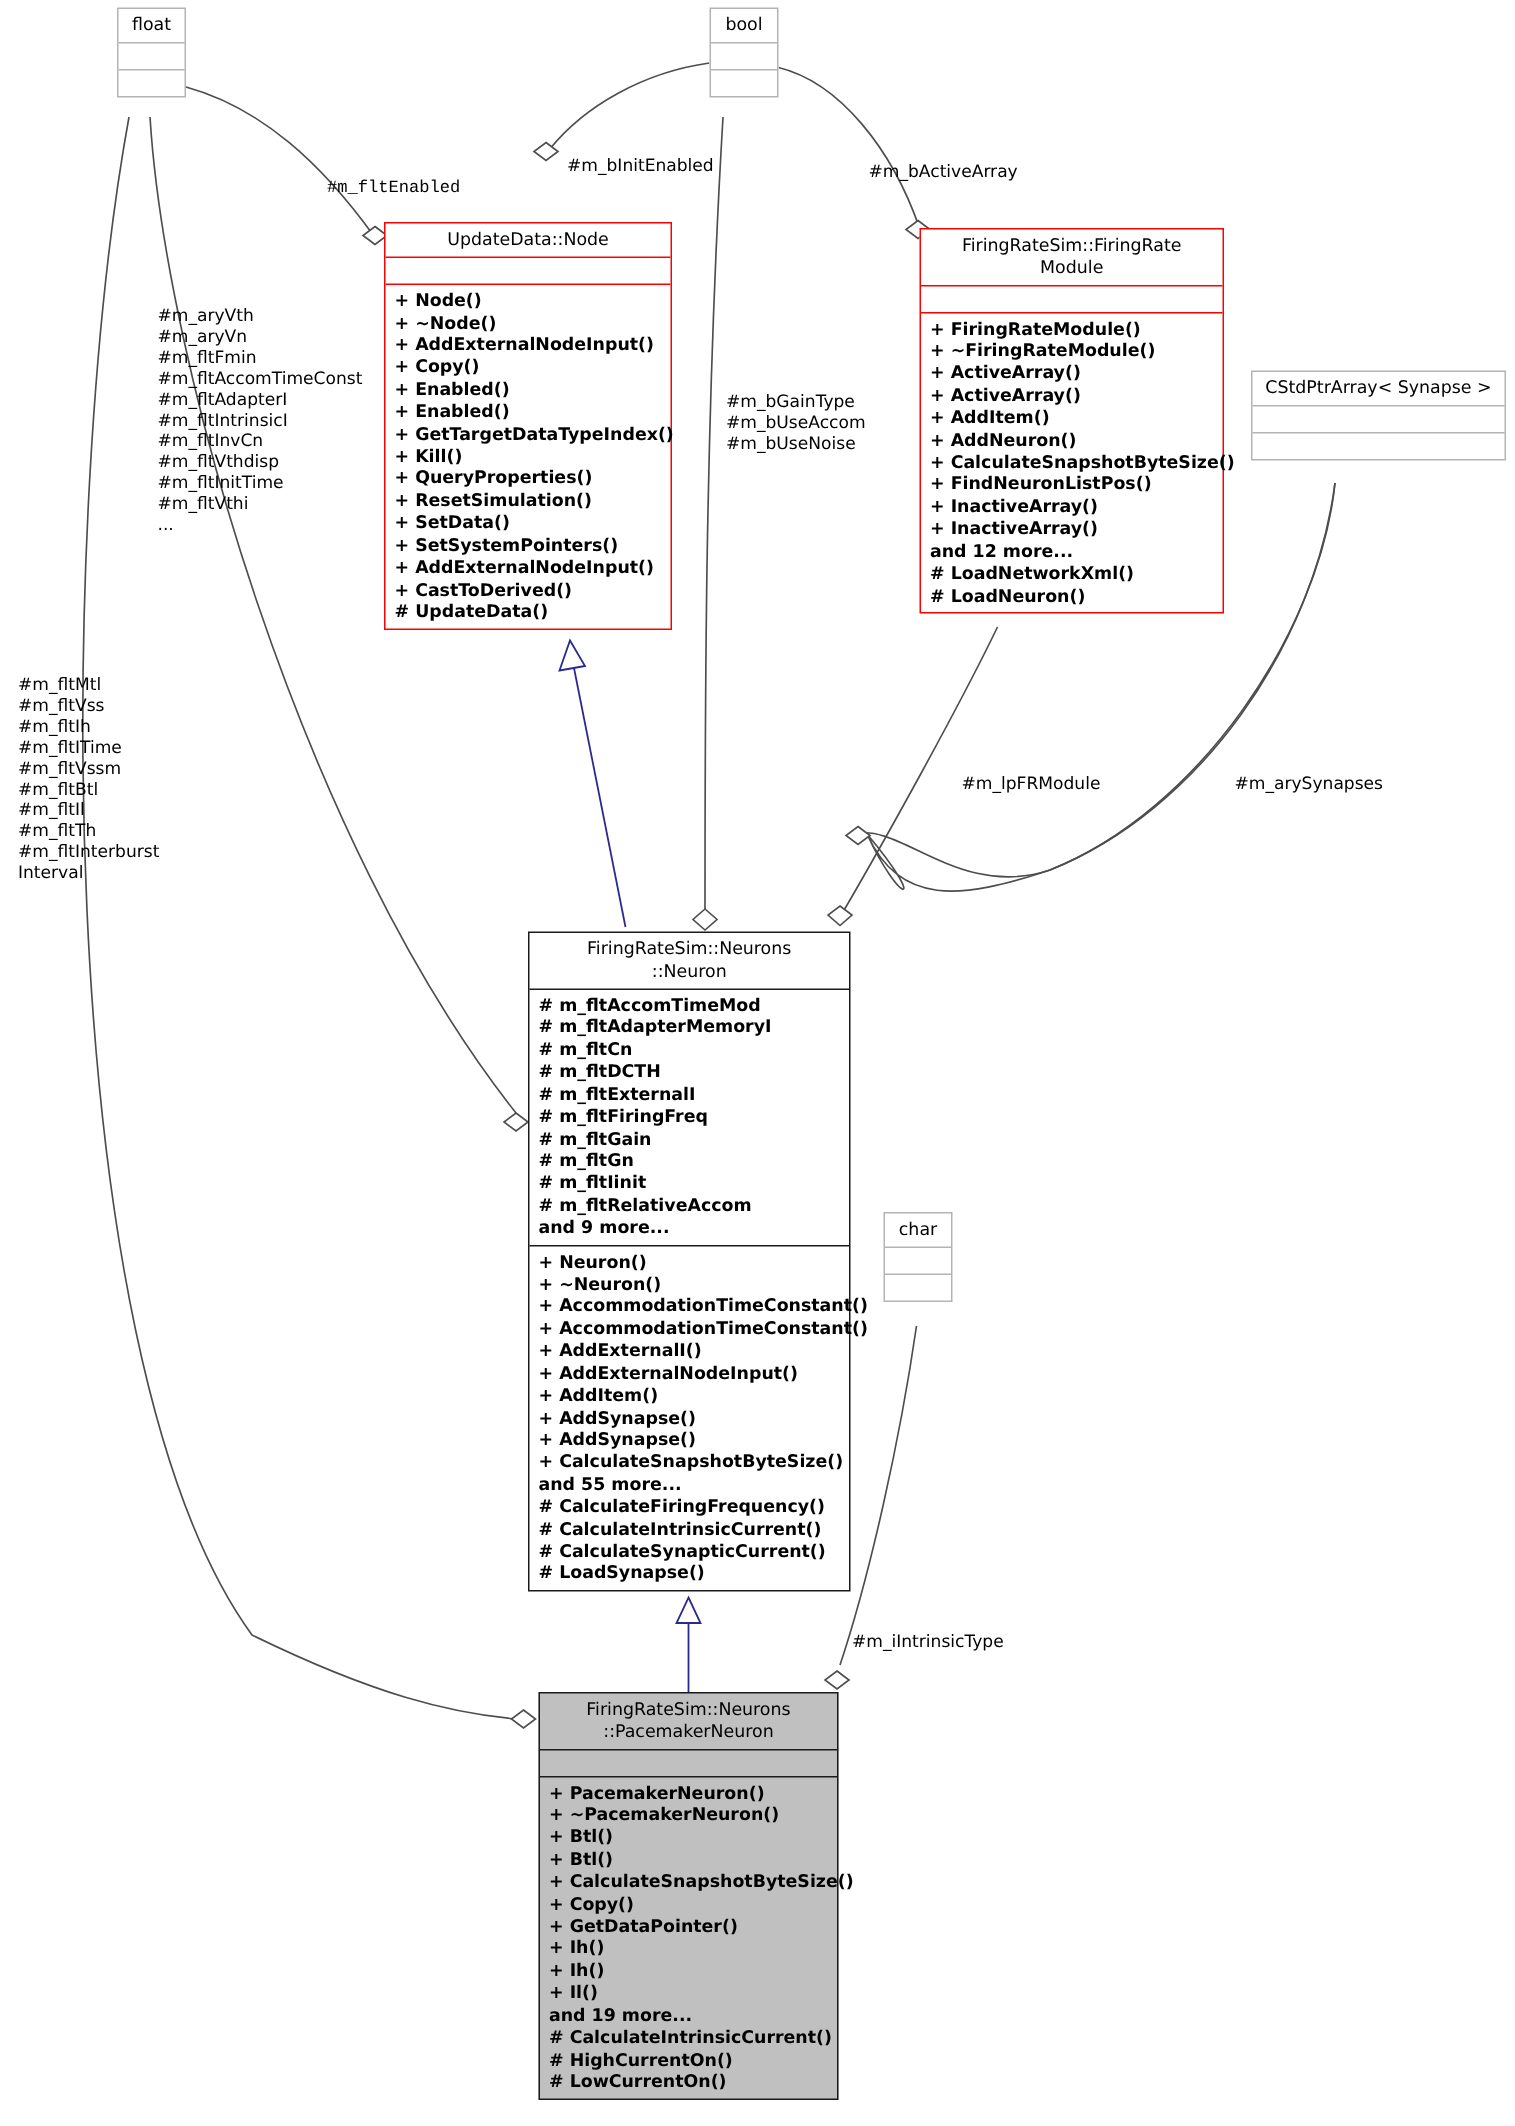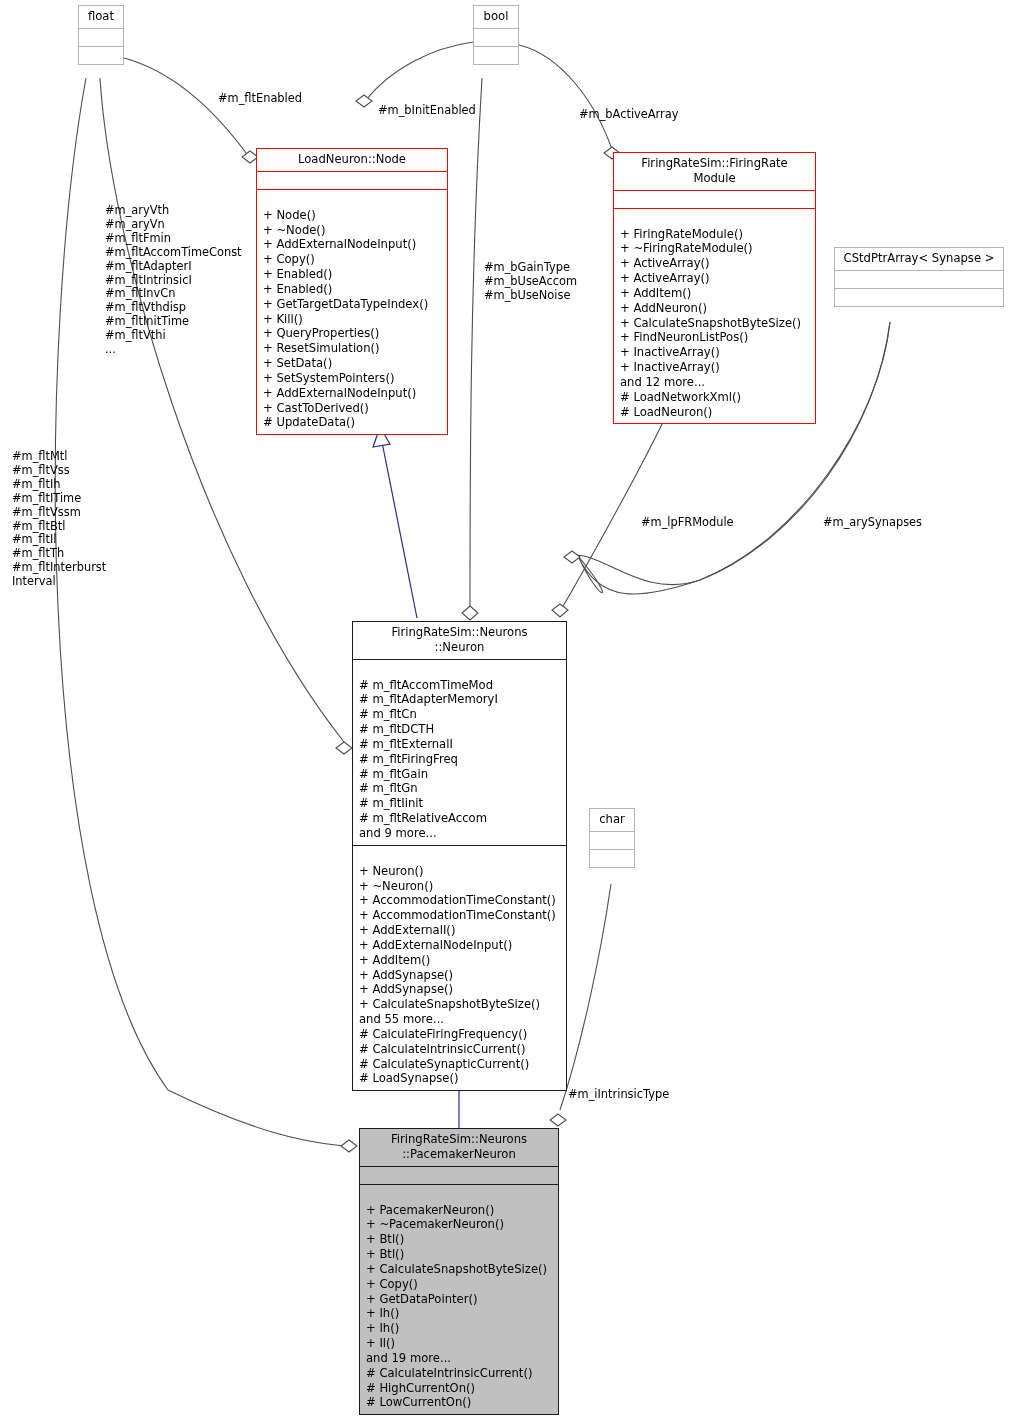--- a/index.html
+++ b/index.html
@@ -70,21 +70,22 @@
   }
   .sec-title {
     text-align: center;
     padding: 3px 4px 4px 4px;
     white-space: pre-line;
   }
   .sec-sep-plain { border-top: 1px solid #b4b4b4; }
   .sec-sep-red   { border-top: 1px solid #ff0000; }
   .sec-sep-dark  { border-top: 1px solid #1a1a1a; }
   .sec-body {
-    padding: 18px 4px 4px 6px;
+    padding: 3px 4px 4px 6px;
+    font-weight: bold;
   }
   .sec-empty {
     height: 17px;
   }
   .mrow {
     white-space: nowrap;
   }
 
   
   .elabel {
@@ -151,21 +152,21 @@
     <div class="sec-sep-plain sec-empty"></div>
   </div>
 
   <div class="node plain" style="left:589px; top:808px; width:46px;">
     <div class="sec-title">char</div>
     <div class="sec-sep-plain sec-empty"></div>
     <div class="sec-sep-plain sec-empty"></div>
   </div>
 
   <div class="node red" style="left:256px; top:148px; width:192px;">
-    <div class="sec-title">LoadNeuron::Node</div>
+    <div class="sec-title">UpdateData::Node</div>
     <div class="sec-sep-red sec-empty"></div>
     <div class="sec-sep-red sec-body">
         <div class="mrow">+ Node()</div>
         <div class="mrow">+ ~Node()</div>
         <div class="mrow">+ AddExternalNodeInput()</div>
         <div class="mrow">+ Copy()</div>
         <div class="mrow">+ Enabled()</div>
         <div class="mrow">+ Enabled()</div>
         <div class="mrow">+ GetTargetDataTypeIndex()</div>
         <div class="mrow">+ Kill()</div>
@@ -256,21 +257,21 @@
         <div class="mrow">+ Ih()</div>
         <div class="mrow">+ Ih()</div>
         <div class="mrow">+ Il()</div>
         <div class="mrow">and 19 more...</div>
         <div class="mrow"># CalculateIntrinsicCurrent()</div>
         <div class="mrow"># HighCurrentOn()</div>
         <div class="mrow"># LowCurrentOn()</div>
       </div>
   </div>
 
-  <div class="elabel l" style="left:218px; top:92px;">#m_fltEnabled</div>
+  <div class="elabel l" style="left:218px; top:120px;font-family:Liberation Mono, monospace;">#m_fltEnabled</div>
 
   <div class="elabel l" style="left:378px; top:104px;text-align:right;">#m_bInitEnabled</div>
 
   <div class="elabel l" style="left:579px; top:108px;">#m_bActiveArray</div>
 
   <div class="elabel c" style="left:105px; top:204px; width:160px;">#m_aryVth
 #m_aryVn
 #m_fltFmin
 #m_fltAccomTimeConst
 #m_fltAdapterI

